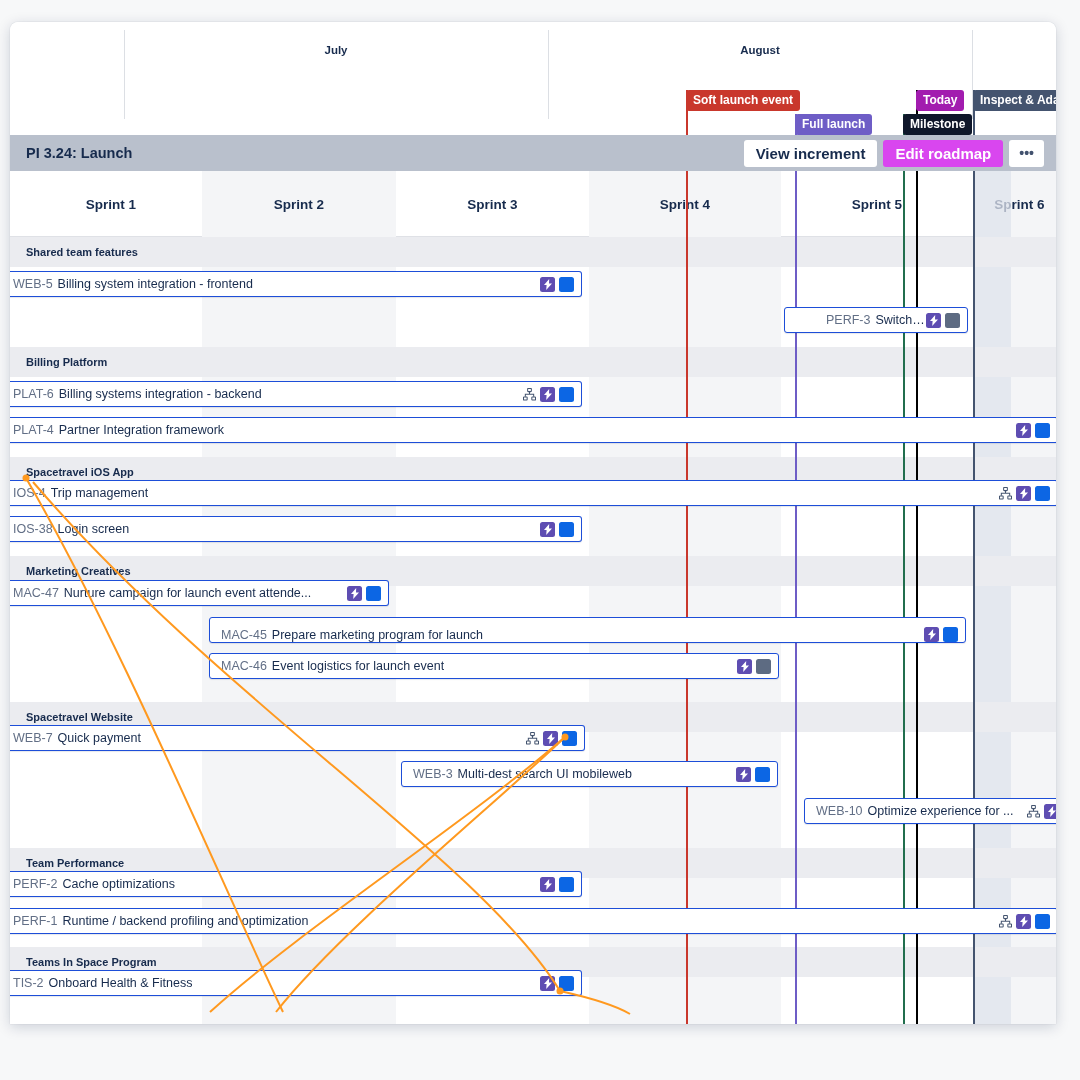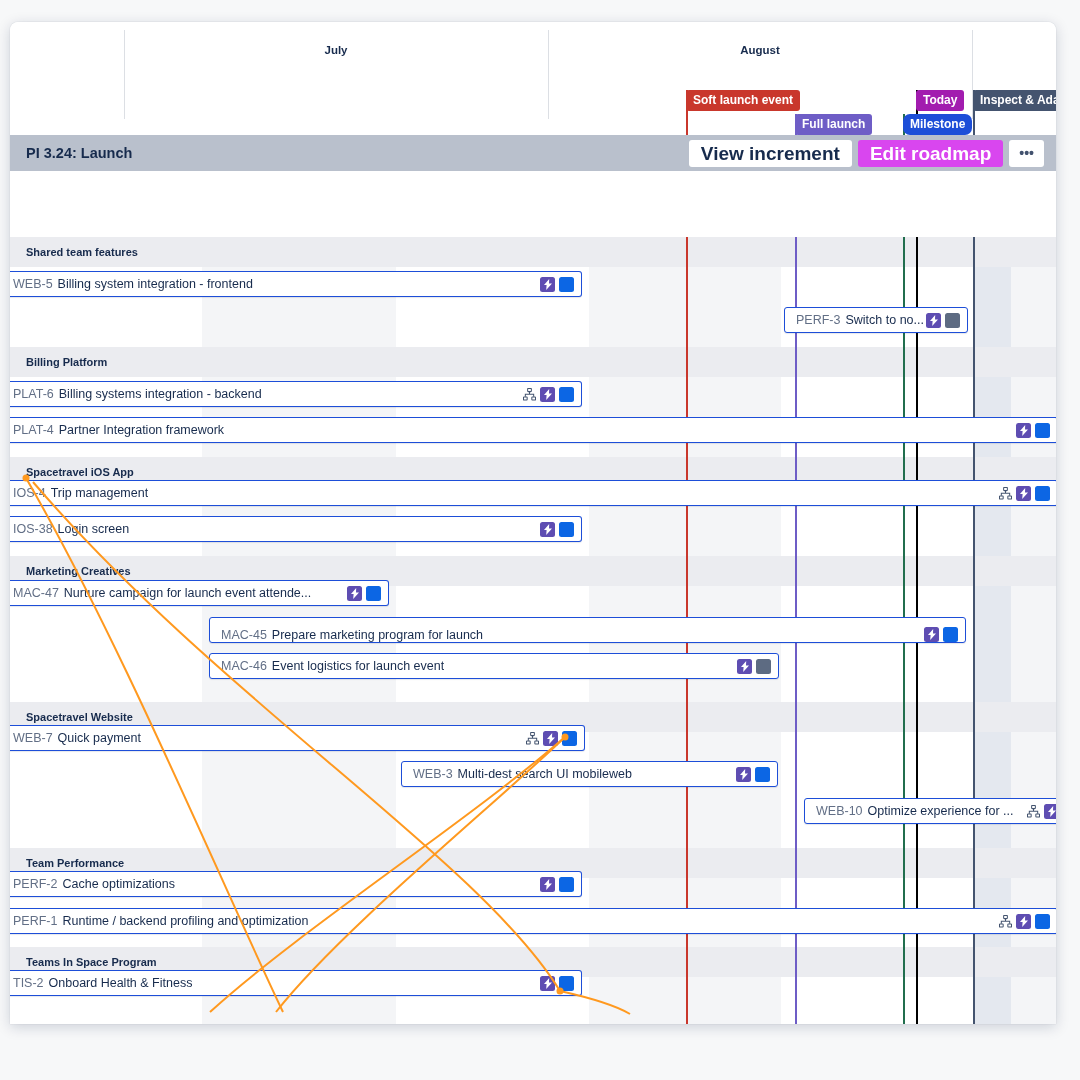--- a/index.html
+++ b/index.html
@@ -49,21 +49,21 @@
     display:flex; align-items:center;
   }
   .pi-title {
     margin-left:16px; font-size:14.5px; font-weight:700; color:#172b4d;
   }
   .pi-actions {
     position:absolute; right:12px; top:5px; display:flex; gap:6px; align-items:center;
   }
   .btn {
     height:27px; line-height:25px; padding:0 11px;
-    border-radius:3px; font-size:19px; font-weight:600;
+    border-radius:3px; font-size:15px; font-weight:600;
     border:1px solid transparent; cursor:pointer;
     background:#fff; color:#172b4d;
   }
   .btn.primary { background:#d946ef; color:#fff; }
   .btn.icon-only { padding:0 9px; font-size:14px; color:#42526e; }
 
   
   .sprint-row {
     position:absolute; left:0; top:149px; width:100%; height:66px;
     background:#fff; border-bottom:1px solid #dfe1e6;
@@ -150,36 +150,54 @@
         <div class="month-cell" style="left: 114px; width: 424px;">July</div>
         <div class="month-cell" style="left: 538px; width: 424px;">August</div>
       </div>
     <div id="event-flags">
         <div class="flag" style="left: 676px; top: 68px; background: rgb(201, 55, 44);">Soft launch event</div>
         <div style="position: absolute; width: 2px; background: rgb(201, 55, 44); left: 676px; top: 68px; height: 45px; z-index: 5;"></div>
         <div class="flag" style="left: 785px; top: 92px; background: rgb(110, 93, 198);">Full launch</div>
         <div style="position: absolute; width: 2px; background: rgb(110, 93, 198); left: 785px; top: 92px; height: 21px; z-index: 5;"></div>
         <div class="flag" style="left: 906px; top: 68px; background: #a21caf;">Today</div>
         <div style="position: absolute; width: 2px; background: rgb(0, 0, 0); left: 906px; top: 68px; height: 45px; z-index: 5;"></div>
-        <div class="flag" style="left: 893px; top: 92px; background: #1d4ed8; border-radius: 7px;">Milestone</div>
+        <div class="flag" style="left: 893px; top: 92px; background: #0f172a;">Milestone</div>
         <div style="position: absolute; width: 2px; background: rgb(33, 110, 78); left: 893px; top: 92px; height: 21px; z-index: 5;"></div>
         <div class="flag" style="left: 963px; top: 68px; background: rgb(68, 84, 111);">Inspect &amp; Adapt</div>
         <div style="position: absolute; width: 2px; background: rgb(68, 84, 111); left: 963px; top: 68px; height: 45px; z-index: 5;"></div>
       </div>
   </div>
 
   <div class="pi-bar">
     <div class="pi-title">PI 3.24: Launch</div>
     <div class="pi-actions">
       <button class="btn">View increment</button>
       <button class="btn primary">Edit roadmap</button>
       <button class="btn icon-only">•••</button>
     </div>
   </div>
 
+  <div class="sprint-row">
+    <div id="sprint-cells">
+        <div class="sprint-cell" style="left: 10px; width: 182px;">Sprint 1</div>
+        <div class="sprint-cell alt" style="left: 192px; width: 194px;">Sprint 2</div>
+        <div class="sprint-cell" style="left: 386px; width: 193px;">Sprint 3</div>
+        <div class="sprint-cell alt" style="left: 579px; width: 192px;">Sprint 4</div>
+        <div class="sprint-cell" style="left: 771px; width: 192px;">Sprint 5</div>
+        <div class="sprint-cell alt" style="left: 963px; width: 93px;">Sprint 6</div>
+      </div>
+    <div id="sprint-head-lines">
+        <div style="position: absolute; left: 963px; top: 0px; width: 38px; height: 66px; background: rgb(223, 227, 236); opacity: 0.75;"></div>
+        <div style="position: absolute; left: 676px; top: 0px; width: 2px; height: 66px; background: rgb(201, 55, 44); z-index: 4;"></div>
+        <div style="position: absolute; left: 785px; top: 0px; width: 2px; height: 66px; background: rgb(110, 93, 198); z-index: 4;"></div>
+        <div style="position: absolute; left: 906px; top: 0px; width: 2px; height: 66px; background: rgb(0, 0, 0); z-index: 4;"></div>
+        <div style="position: absolute; left: 893px; top: 0px; width: 2px; height: 66px; background: rgb(33, 110, 78); z-index: 4;"></div>
+        <div style="position: absolute; left: 963px; top: 0px; width: 2px; height: 66px; background: rgb(68, 84, 111); z-index: 4;"></div>
+      </div>
+  </div>
 
   <div class="body">
     <div id="bands">
         <div class="col-band" style="left: 192px; width: 194px;"></div>
         <div class="col-band" style="left: 579px; width: 192px;"></div>
         <div class="col-band" style="left: 963px; width: 93px;"></div>
         <div class="today-band" style="left: 963px; width: 38px;"></div>
       </div>
     <div id="sections">
         <div class="sec" style="top: 0px;">
@@ -190,21 +208,21 @@
           <div class="bar-sum">Billing system integration - frontend</div>
           <div class="bar-badges">
             <div class="bdg epic">
               <svg width="10" height="11" viewBox="0 0 10 11">
                 <path d="M6.2 0L1 6h2.6L3.2 11 9 4.6H6L6.2 0z" fill="#fff"></path>
               </svg>
             </div>
             <div class="bdg sq-blue"></div>
           </div>
         </div>
-        <div class="bar" style="left: 774px; width: 184px; top: 70px;">
+        <div class="bar" style="left: 774px; width: 184px; top: 70px; padding-left: 30px;">
           <div class="bar-key">PERF-3</div>
           <div class="bar-sum">Switch to no...</div>
           <div class="bar-badges">
             <div class="bdg epic">
               <svg width="10" height="11" viewBox="0 0 10 11">
                 <path d="M6.2 0L1 6h2.6L3.2 11 9 4.6H6L6.2 0z" fill="#fff"></path>
               </svg>
             </div>
             <div class="bdg sq-grey"></div>
           </div>

